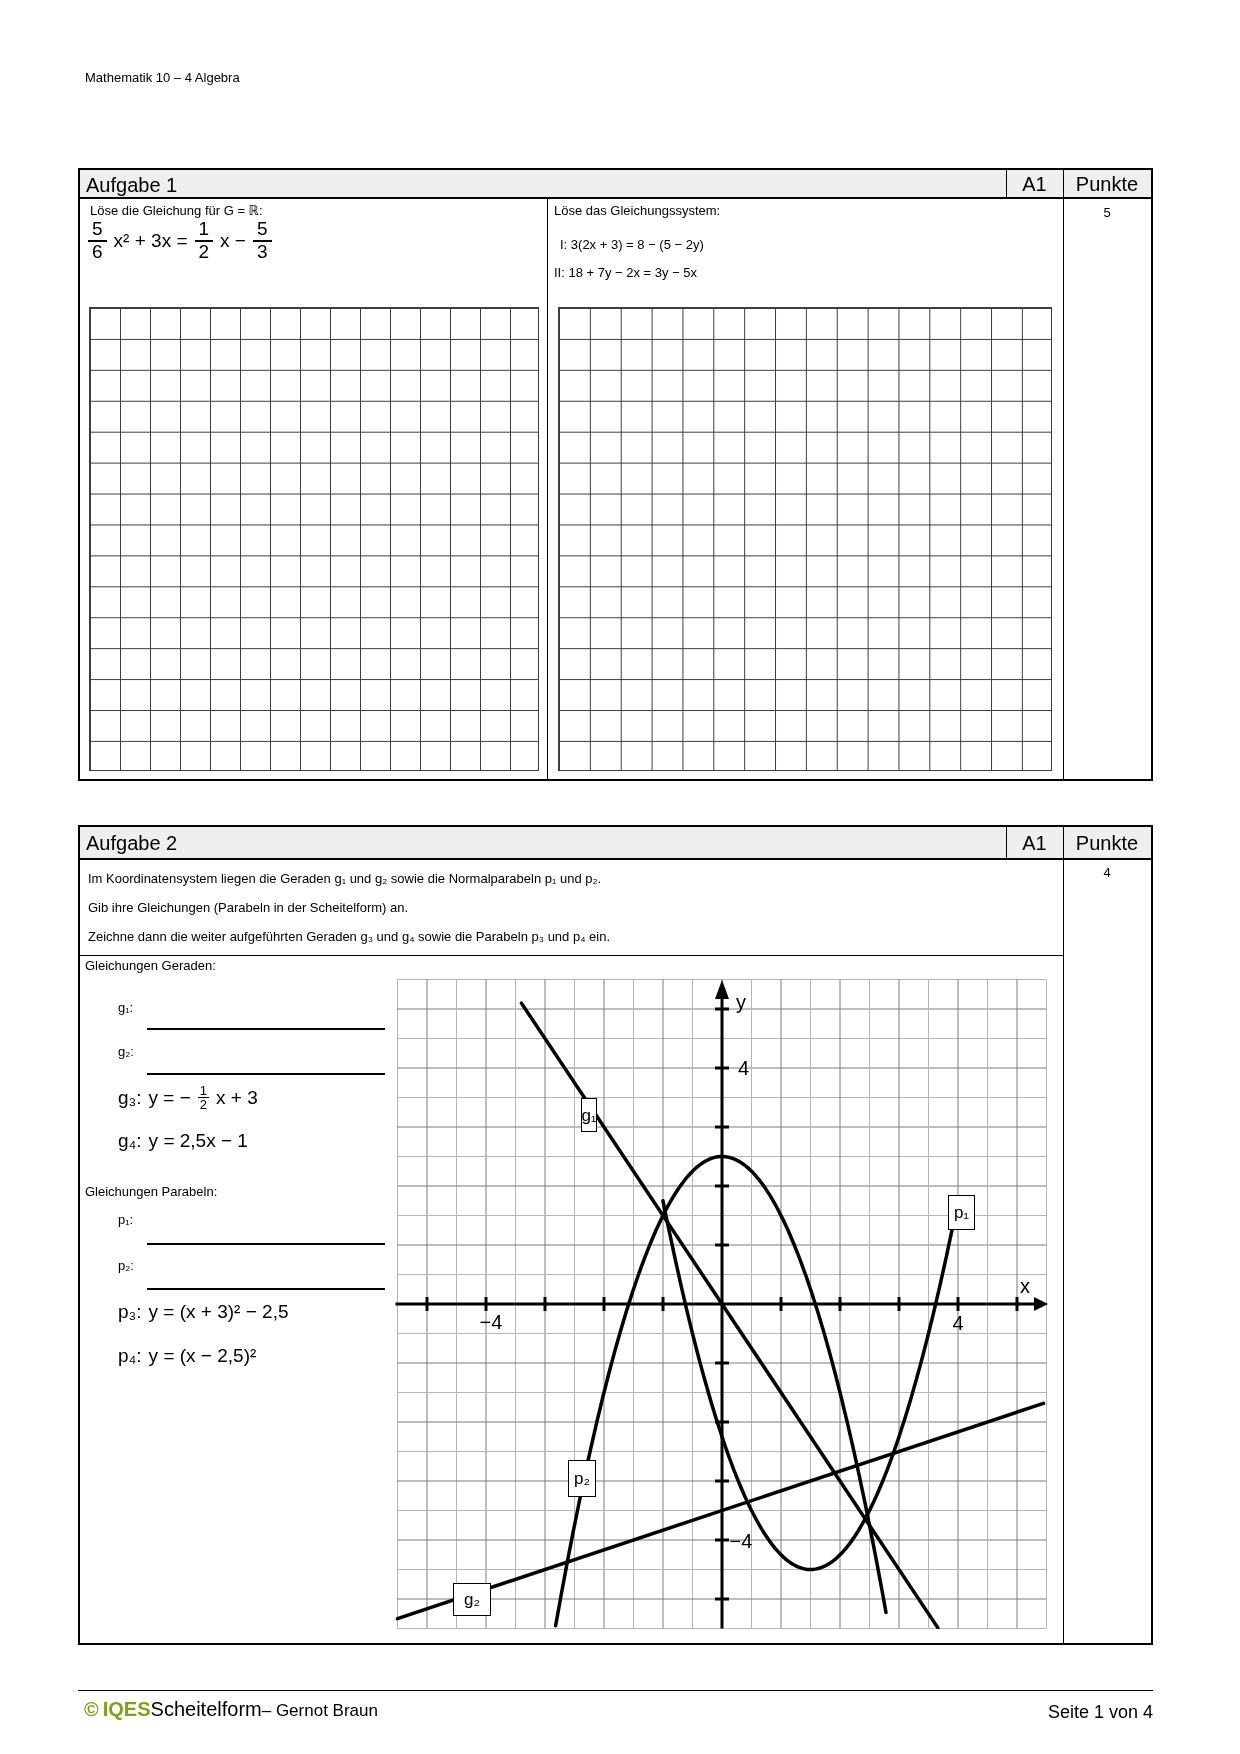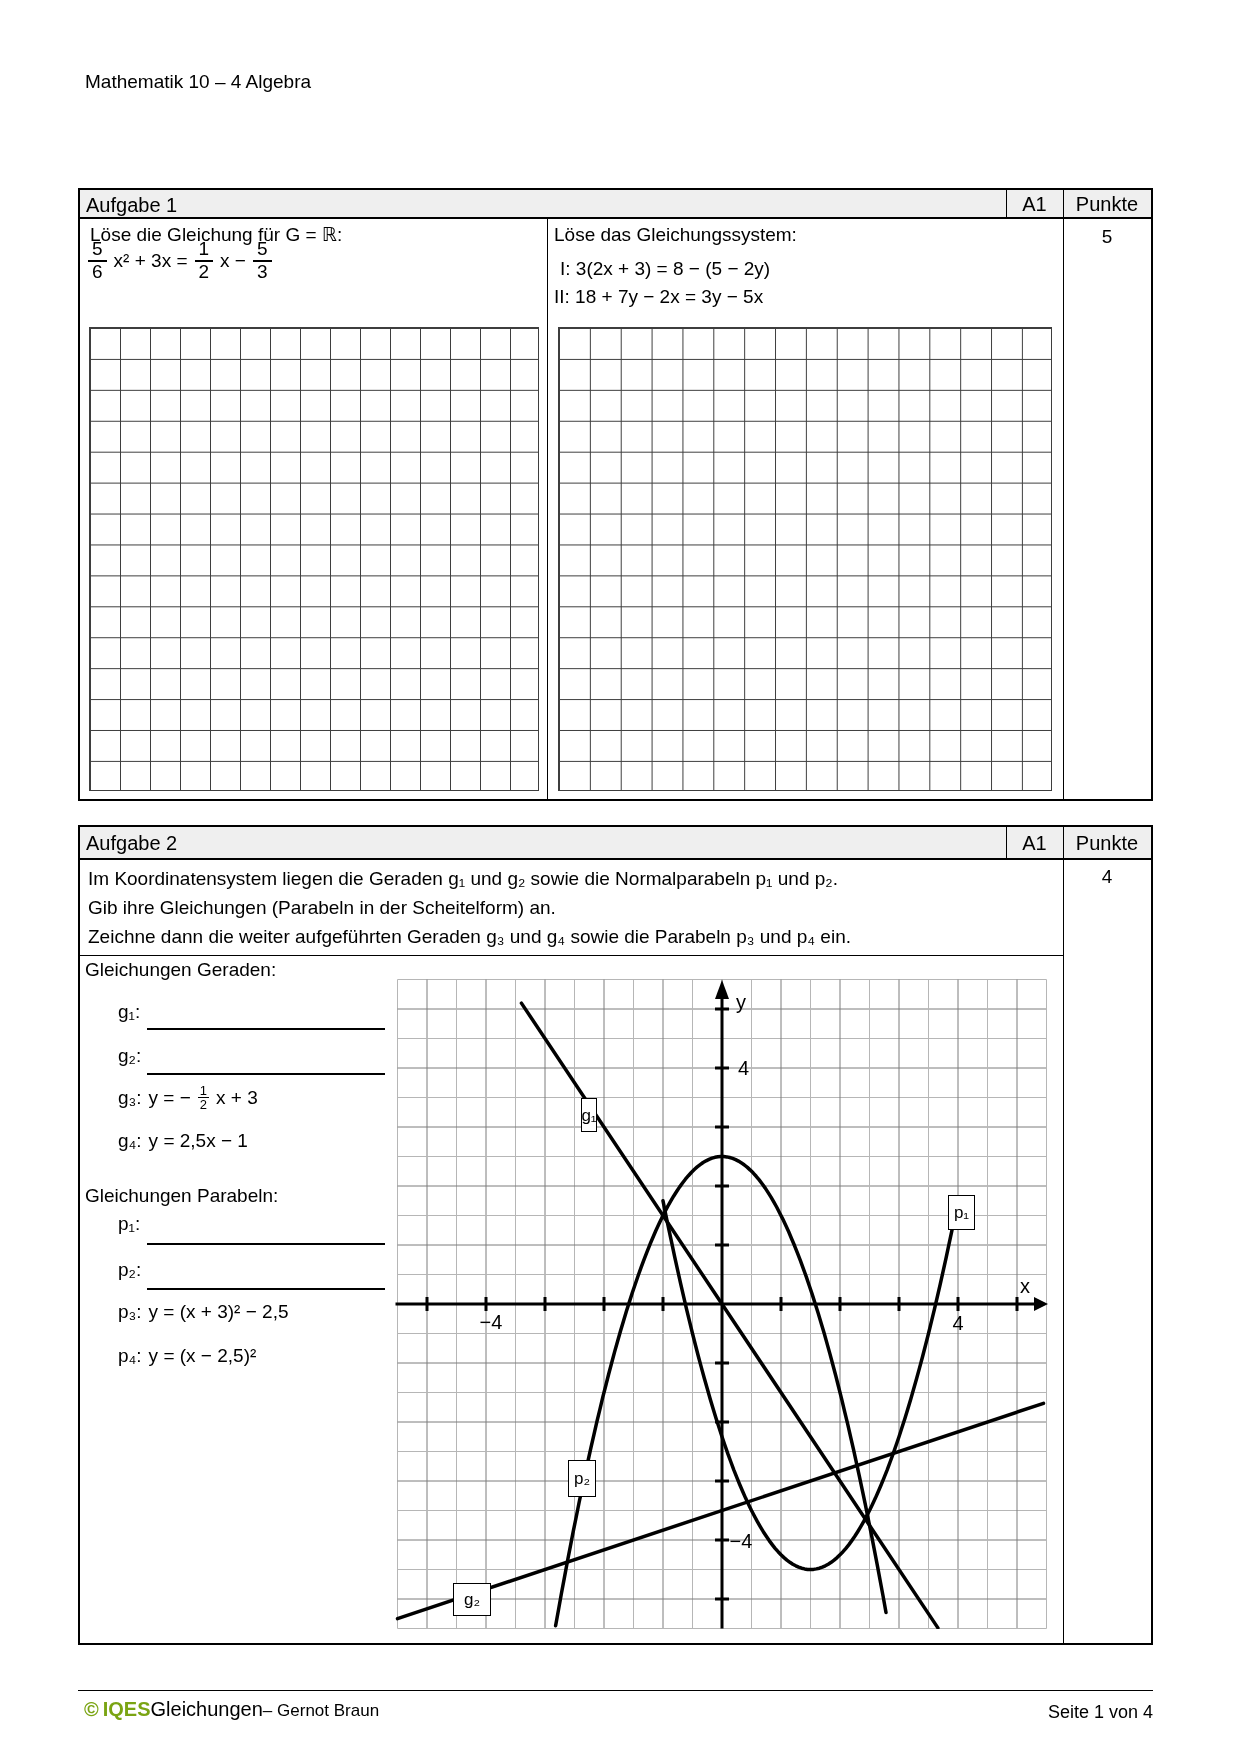--- a/index.html
+++ b/index.html
@@ -1,19 +1,19 @@
 <!DOCTYPE html>
 <html><head>
 <meta charset="utf-8">
 <style>
   *{box-sizing:border-box;margin:0;padding:0}
   body{background:#888;font-family:"Liberation Sans","DejaVu Sans",sans-serif}
   .page{position:relative;width:1240px;height:1754px;background:#fff;color:#000;overflow:hidden;margin:0 auto}
   .abs{position:absolute}
-  .t19{font-size:19px;line-height:1.25}
+  .t19{font-size:13px;line-height:1.25}
   .t20{font-size:20px;line-height:1.2}
   .badge{position:absolute;top:0;right:0;width:282px;height:164px;background:#c30a46;border-bottom-left-radius:100% 100%}
   .tbl{position:absolute;border:2px solid #000;background:#fff}
   .hdr-row{position:absolute;left:0;top:0;width:100%;background:#efefef;border-bottom:2px solid #000}
   .vline{position:absolute;width:1px;background:#000}
   .hline{position:absolute;height:1px;background:#000}
   .grid{position:absolute;border:1px solid #3e3e3e;
         background-image:linear-gradient(to right,#3e3e3e 1px,transparent 1px),
                          linear-gradient(to bottom,#3e3e3e 1px,transparent 1px)}
   .eqrow{position:absolute;display:flex;align-items:center;gap:7px;font-size:19px;white-space:nowrap}
@@ -33,21 +33,21 @@
   .green{color:#7aa413}
 </style>
 </head>
 <body>
 
 <div class="page">
 
   <div class="abs t19" style="left:85px;top:70px">Mathematik 10 – 4 Algebra</div>
 
 
-  <div class="tbl" style="left:78px;top:188px;width:1075px;height:613px">
+  <div class="tbl" style="left:78px;top:168px;width:1075px;height:613px">
 
     <div class="hdr-row" style="height:29px">
       <div class="abs t20" style="left:6px;top:3px">Aufgabe 1</div>
       <div class="abs t20 cc" style="left:926px;top:0;width:57px;height:27px">A1</div>
       <div class="abs t20 cc" style="left:983px;top:0;width:88px;height:27px">Punkte</div>
     </div>
     <div class="vline" style="left:926px;top:0;height:29px"></div>
     <div class="vline" style="left:983px;top:0;height:609px"></div>
     <div class="vline" style="left:467px;top:29px;height:580px"></div>
 
@@ -235,18 +235,18 @@
       <div class="curve-label" style="left:553px;top:216px;width:27px;height:35px">p₁</div>
       <div class="curve-label" style="left:173px;top:481px;width:28px;height:37px">p₂</div>
       <div class="curve-label" style="left:58px;top:604px;width:38px;height:33px">g₂</div>
     </div>
   </div>
 
   <div class="hline" style="left:78px;top:1690px;width:1075px"></div>
   <div class="footer-brand" style="left:84px;top:1698px">
     <span class="green" style="font-size:20px;font-weight:bold;margin-right:4px">©</span>
     <span class="green" style="font-size:20px;font-weight:bold">IQES</span>
-    <span style="font-size:20px">Gleichungen</span>
+    <span style="font-size:20px">Scheitelform</span>
     <span style="font-size:17px;">– Gernot Braun</span>
   </div>
   <div class="abs" style="left:953px;top:1702px;width:200px;text-align:right;font-size:18px">Seite 1 von 4</div>
 
 </div>
 
 </body></html>

